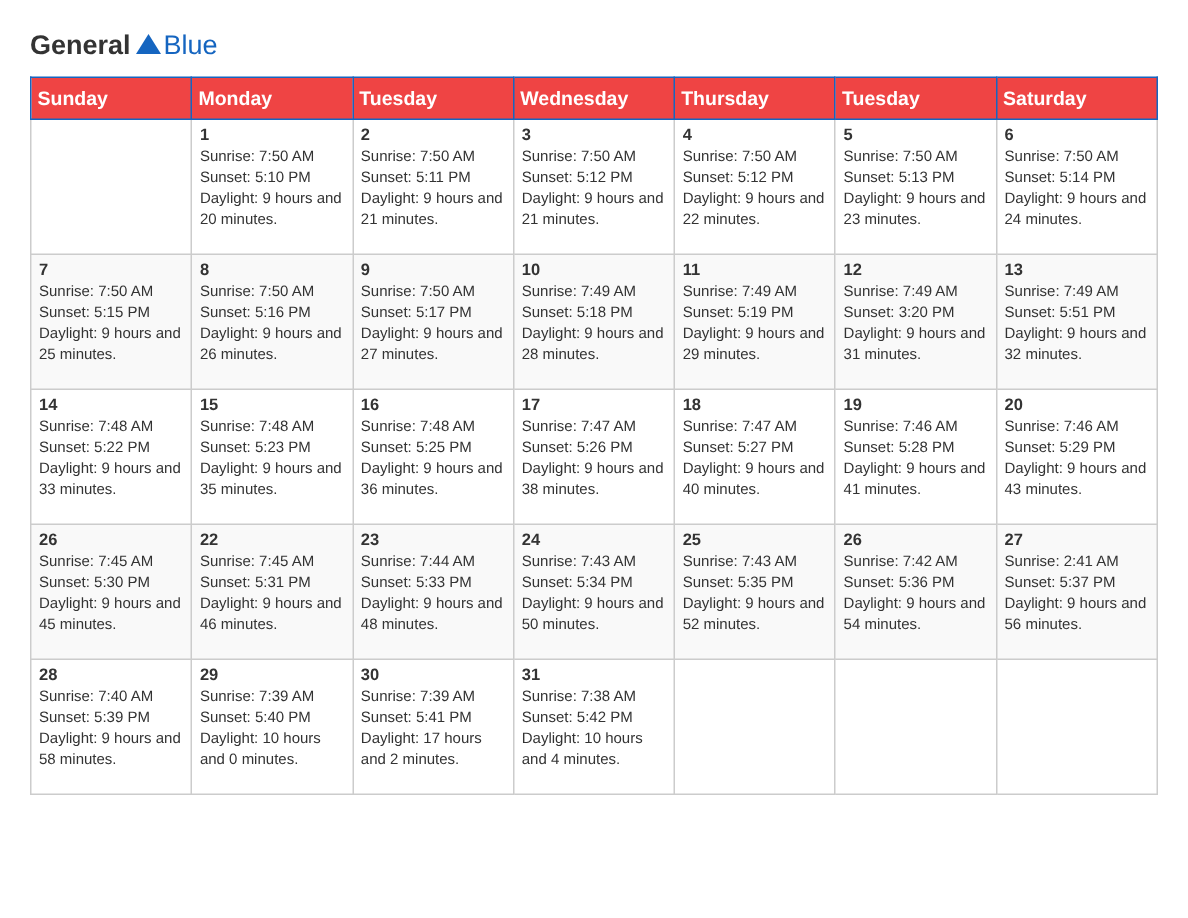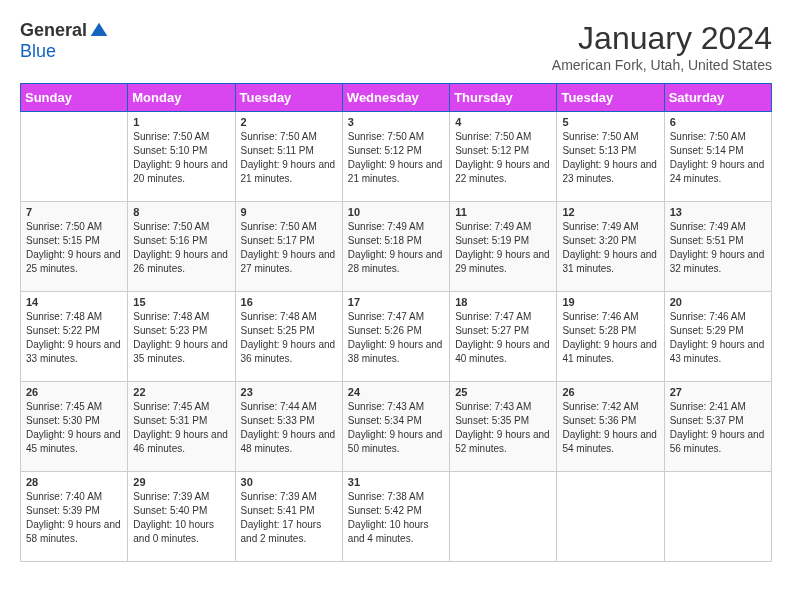--- a/index.html
+++ b/index.html
@@ -11,21 +11,21 @@
       padding: 20px;
     }
     .header-area {
       display: flex;
       justify-content: space-between;
       align-items: flex-start;
       margin-bottom: 10px;
     }
     .logo {
       display: flex;
-      flex-direction: column;
+      flex-direction: row;
       align-items: flex-start;
     }
     .logo-text {
       display: flex;
       align-items: center;
     }
     .logo-general {
       font-size: 18px;
       font-weight: bold;
       color: #333;
@@ -51,21 +51,21 @@
     .location {
       font-size: 14px;
       color: #555;
     }
     table {
       width: 100%;
       border-collapse: collapse;
       table-layout: fixed;
     }
     thead tr th {
-      background-color: #d946ef;
+      background-color: #ef4444;
       color: white;
       font-size: 13px;
       padding: 6px 4px;
       text-align: left;
       border: 1px solid #1565c0;
     }
     tbody tr td {
       border: 1px solid #ccc;
       vertical-align: top;
       padding: 4px 5px;
@@ -99,24 +99,20 @@
 <div class="header-area">
   <div class="logo">
     <div class="logo-text">
       <span class="logo-general">General</span>
       <svg class="logo-icon" viewBox="0 0 24 24" xmlns="http://www.w3.org/2000/svg">
         <polygon points="12,2 22,18 2,18" fill="#1565c0"></polygon>
       </svg>
     </div>
     <span class="logo-blue">Blue</span>
   </div>
-  <div class="title-area">
-    <div class="month-title">January 2024</div>
-    <div class="location">American Fork, Utah, United States</div>
-  </div>
 </div>
 
 <table>
   <thead>
     <tr id="header-row">
     <th>Sunday</th>
         <th>Monday</th>
         <th>Tuesday</th>
         <th>Wednesday</th>
         <th>Thursday</th>

